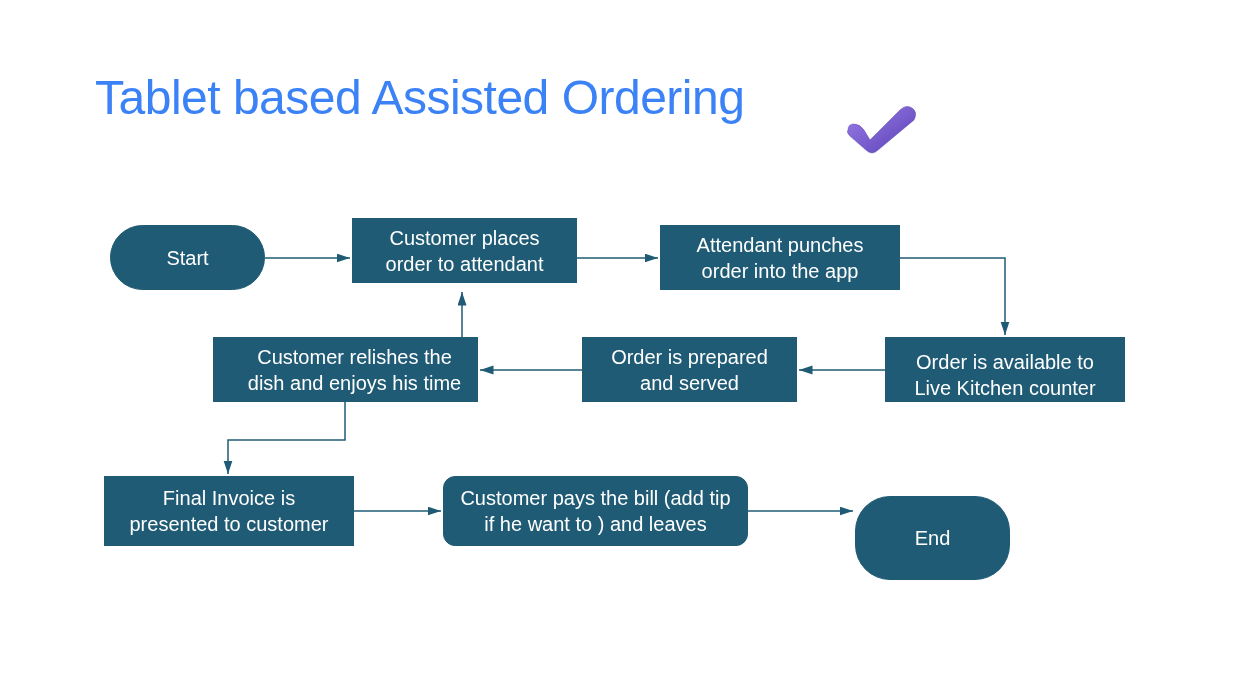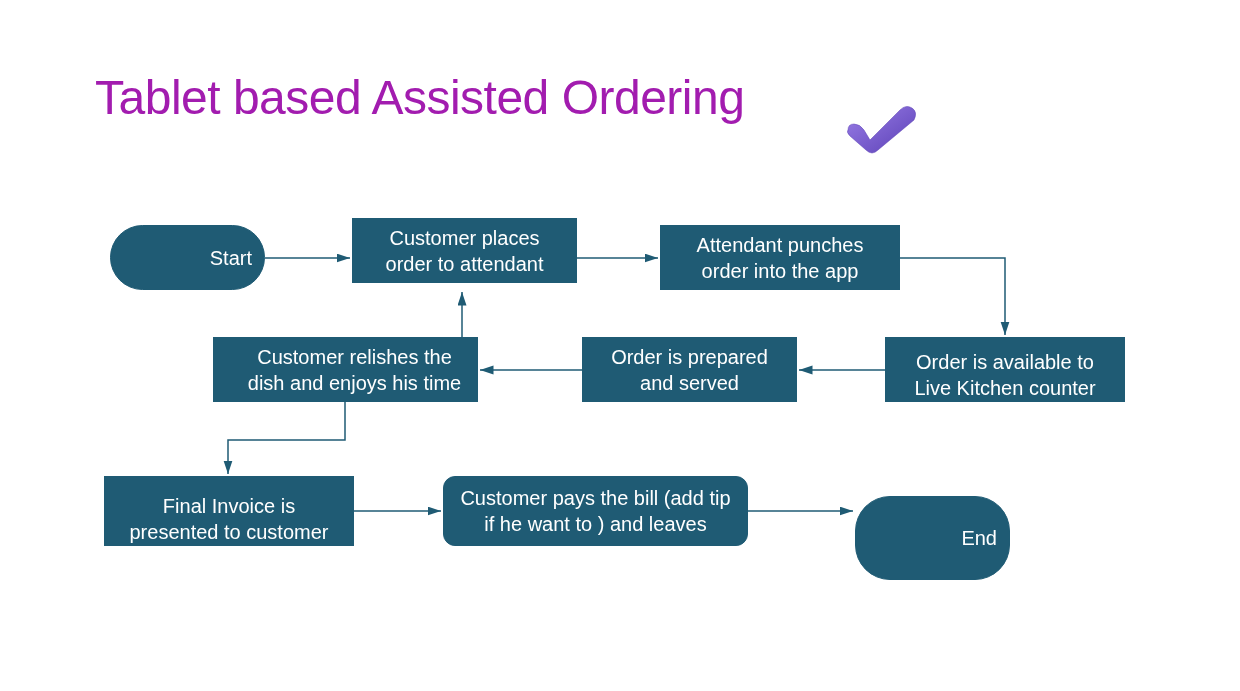--- a/index.html
+++ b/index.html
@@ -10,21 +10,21 @@
     font-family: -apple-system, BlinkMacSystemFont, "Segoe UI", Arial, sans-serif;
     position: relative;
     overflow: hidden;
   }
   .title {
     position: absolute;
     left: 95px;
     top: 70px;
     font-size: 48px;
     font-weight: 400;
-    color: #a21caf;
+    color: #3b82f6;
     letter-spacing: -0.5px;
   }
   .checkmark-icon {
     position: absolute;
     left: 840px;
     top: 100px;
     width: 80px;
     height: 55px;
   }
   .node {
@@ -35,21 +35,20 @@
     align-items: center;
     justify-content: center;
     text-align: center;
     font-size: 20px;
     line-height: 1.3;
     padding: 0 12px;
     border: 1px solid #1f5b74;
   }
   .node.terminal {
     border-radius: 35px;
-    justify-content: flex-end;
   }
   svg.arrows {
     position: absolute;
     left: 0; top: 0;
     width: 1240px;
     height: 691px;
     pointer-events: none;
   }
   .arrow-line {
     stroke: #1f5b74;
@@ -94,21 +93,21 @@
 </div>
 
 <div class="node" style="left:582px; top:337px; width:215px; height:65px;text-align:center;">
   <span>Order is prepared and served</span>
 </div>
 
 <div class="node" style="left:885px; top:337px; width:240px; height:65px;align-items:flex-end;">
   <span>Order is available to Live Kitchen counter</span>
 </div>
 
-<div class="node" style="left:104px; top:476px; width:250px; height:70px;align-items:flex-end;">
+<div class="node" style="left:104px; top:476px; width:250px; height:70px;">
   <span>Final Invoice is presented to customer</span>
 </div>
 
 <div class="node" style="left:443px; top:476px; width:305px; height:70px;border-radius:12px;">
   <span>Customer pays the bill (add tip if he want to ) and  leaves</span>
 </div>
 
 <div class="node terminal" style="left:855px; top:496px; width:155px; height:84px;">
   <span>End</span>
 </div>

